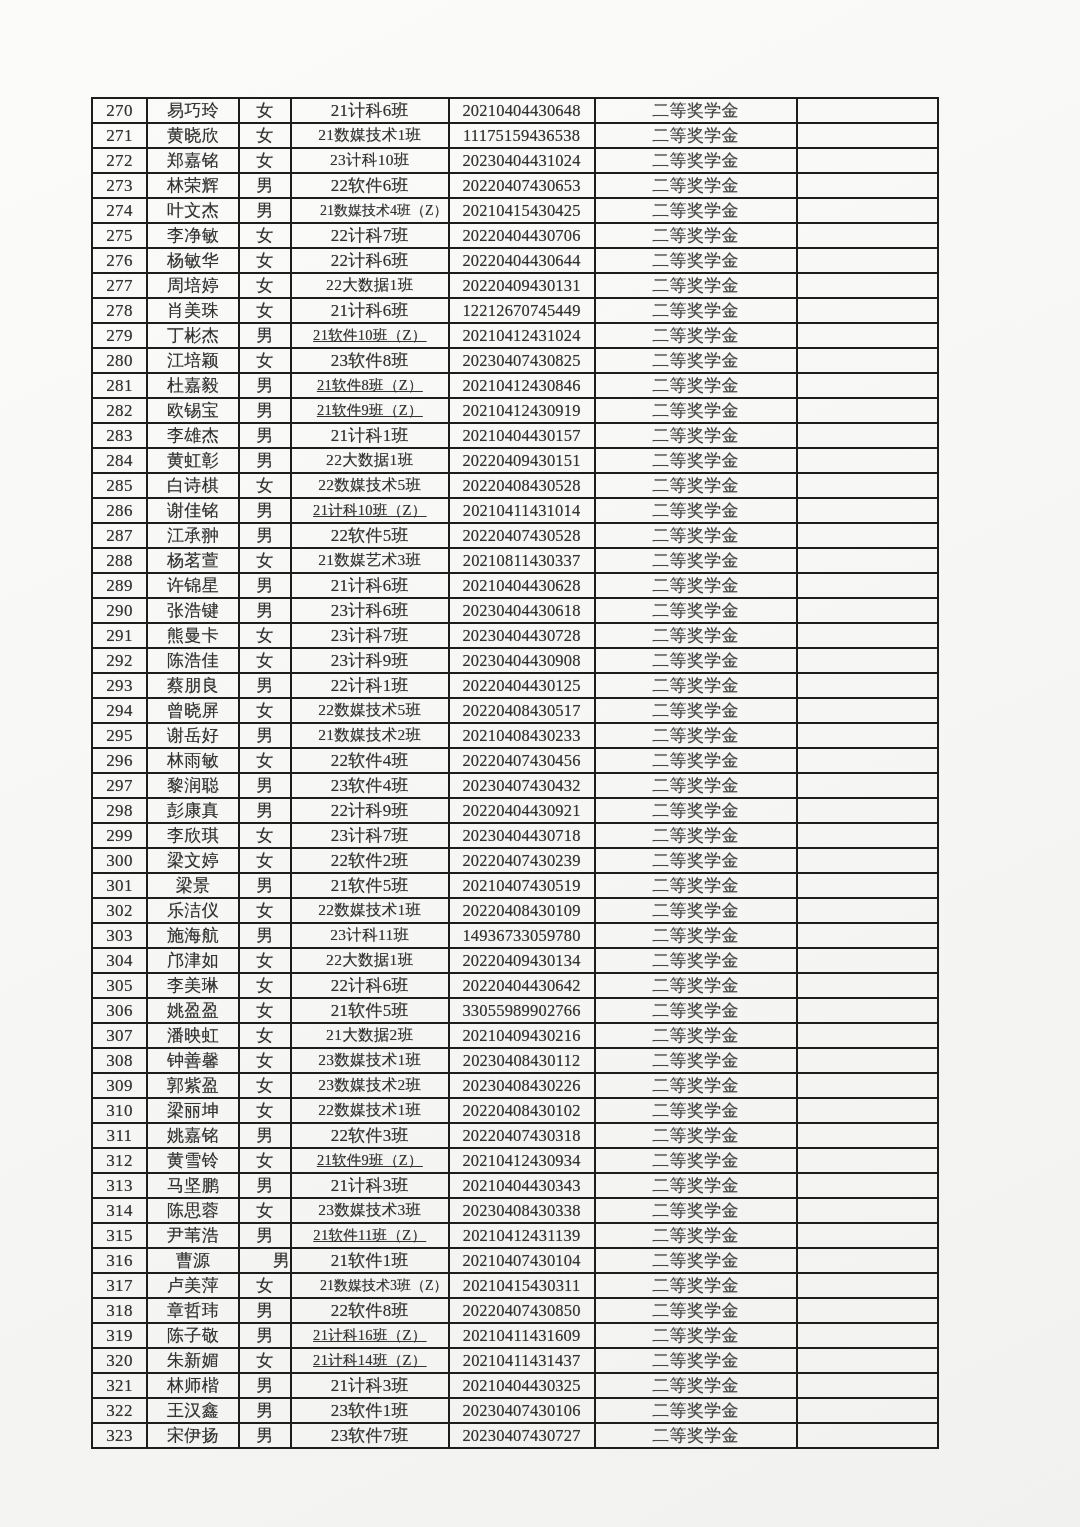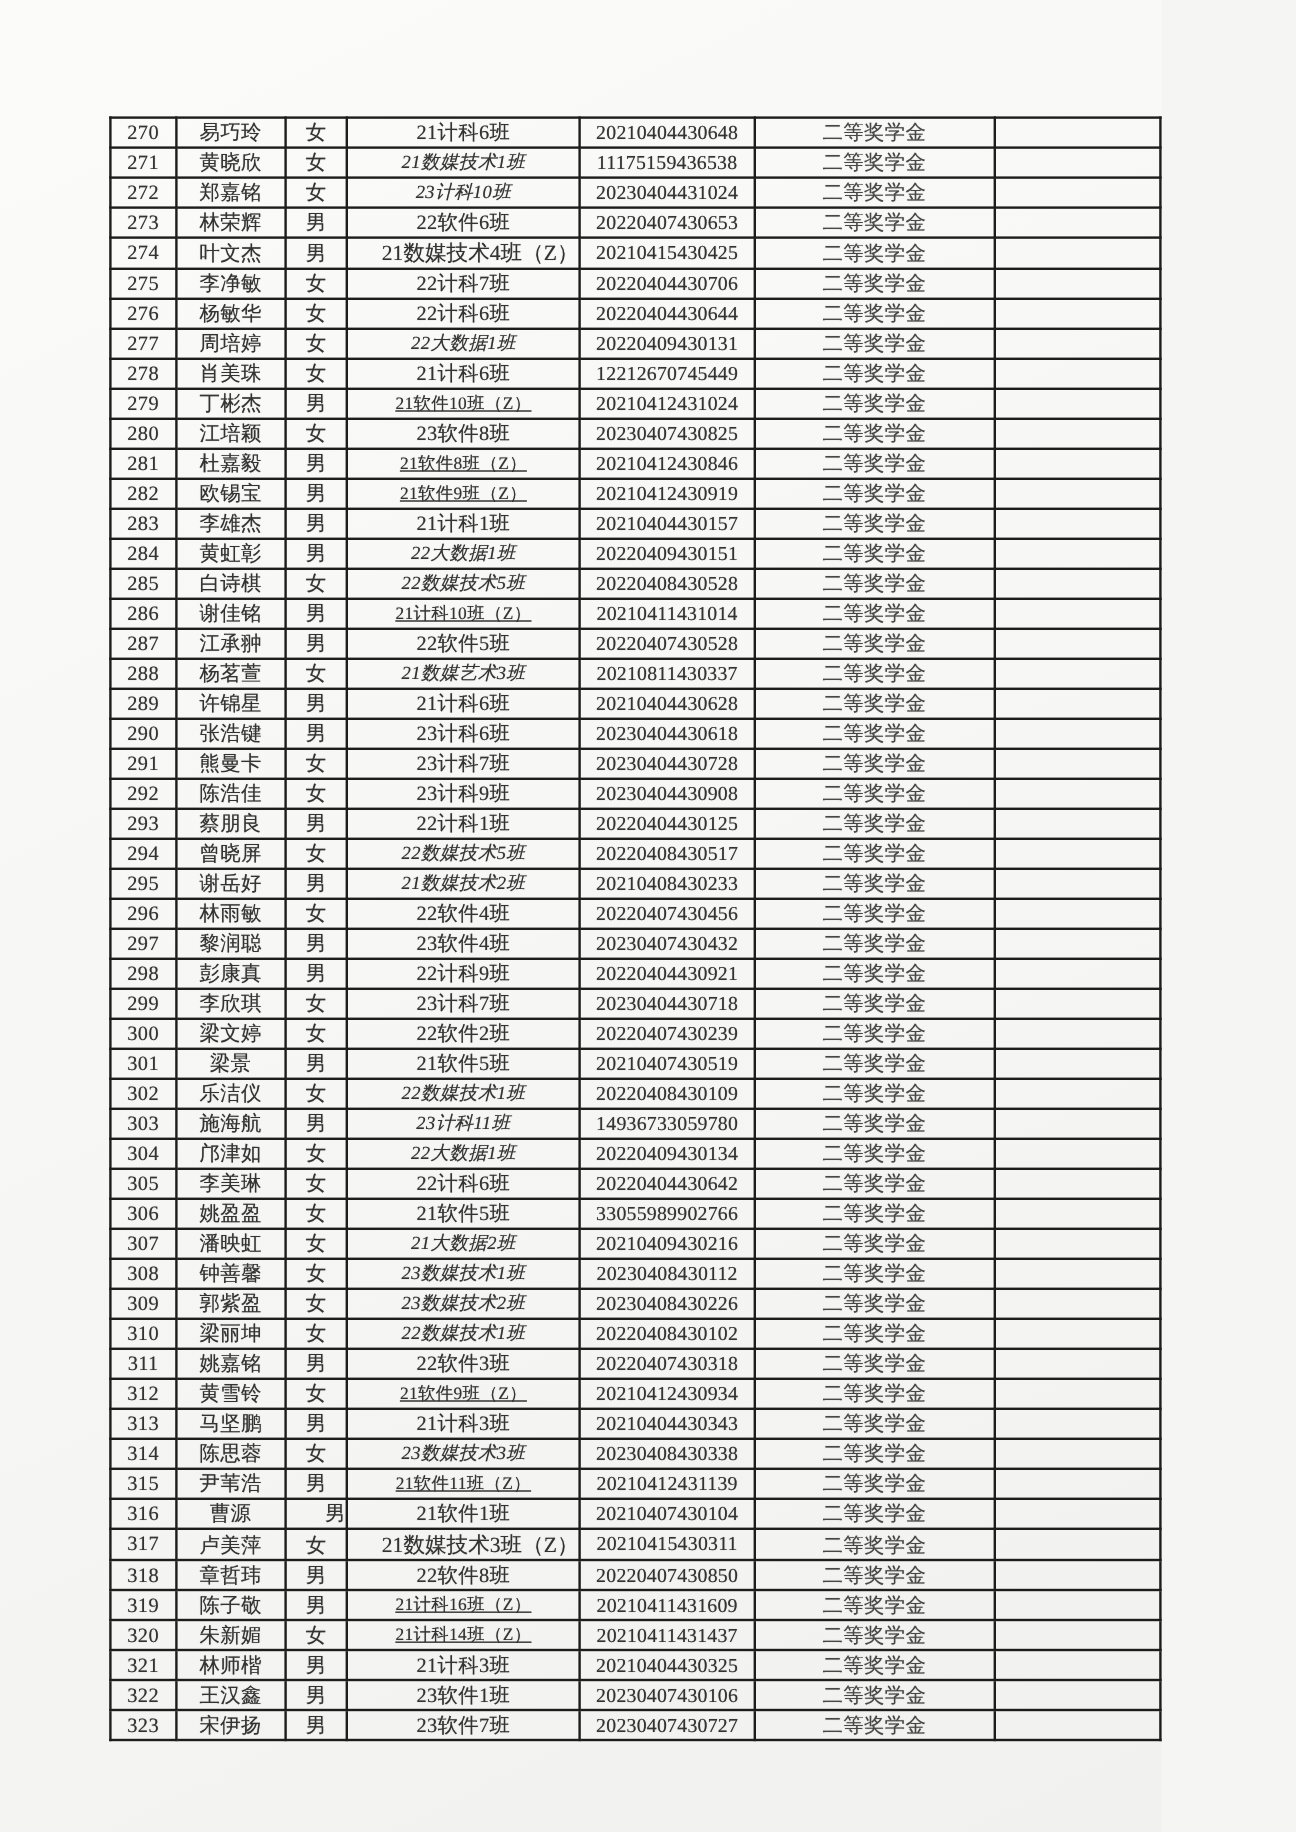--- a/index.html
+++ b/index.html
@@ -2,44 +2,44 @@
 <html><head>
 <meta charset="utf-8">
 <style>
   html,body{margin:0;padding:0;}
   body{
     width:1080px;height:1527px;overflow:hidden;position:relative;
     background:#f5f5f4;
     font-family:"Liberation Serif","DejaVu Serif",serif;
   }
   #sheet{
-    position:absolute;left:0;top:0;width:968px;height:1527px;
+    position:absolute;left:0;top:0;width:1080px;height:1527px;
     background:linear-gradient(155deg,#fbfbfa 0%,#f6f6f5 55%,#f1f1f0 100%);
   }
   table{
     position:absolute;left:91px;top:97px;
     border-collapse:collapse;table-layout:fixed;
   }
   td{
     border:2px solid #1d1d1d;
     height:22.4px;padding:0;overflow:hidden;
   }
   .cellwrap{
     display:flex;justify-content:center;align-items:center;
     height:100%;overflow:hidden;white-space:nowrap;
   }
   .cv{
     color:#333;font-size:17px;letter-spacing:.3px;
     text-shadow:0 0 .7px rgba(45,45,45,.55);
   }
   td.id .cv{font-size:16.5px;letter-spacing:.2px;text-align:center;}
   td.award .cv{color:#474747;text-align:right;}
-  td.c7 .cv{font-size:15.5px;font-style:italic;}
+  td.c7 .cv{font-size:15.5px;}
   td.c9 .cv{font-size:14.5px;text-decoration:underline;}
-  td.c11 .cv{font-size:18px;letter-spacing:0;margin-left:28px;}
+  td.c11 .cv{font-size:14px;letter-spacing:0;margin-left:28px;}
   td.gshift .cellwrap{justify-content:flex-end;}
 </style>
 </head>
 <body>
 
 <div id="sheet">
   <table>
     <colgroup>
       <col style="width:55px">
         <col style="width:92px">

